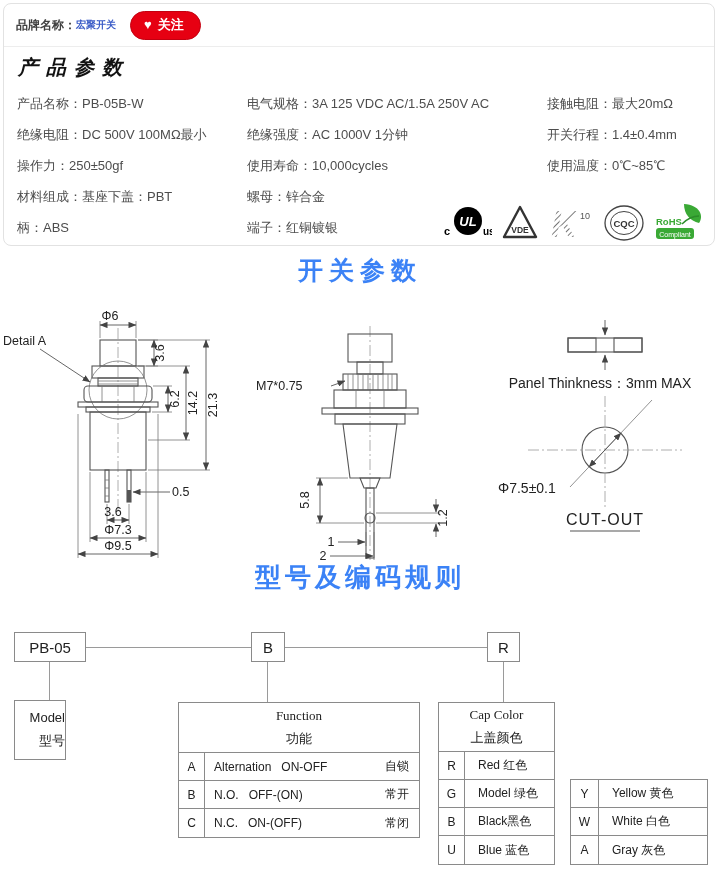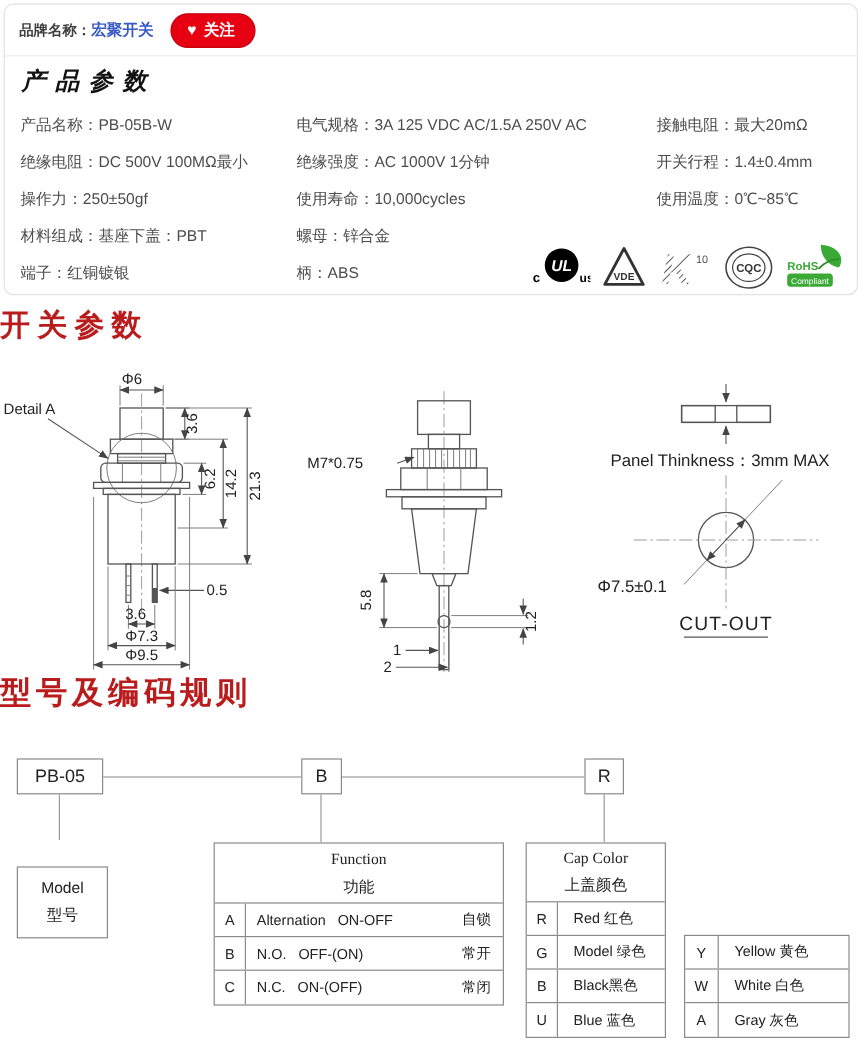--- a/index.html
+++ b/index.html
@@ -2,50 +2,50 @@
 <html><head>
 <meta charset="utf-8">
 <style>
   html,body{margin:0;padding:0;background:#fff;}
   body{width:720px;height:871px;position:relative;font-family:"Liberation Sans",sans-serif;overflow:hidden;}
 
   
   .topbox{position:absolute;left:3px;top:3px;width:712px;height:243px;border:1px solid #e2e2e2;border-radius:8px;background:#fff;box-sizing:border-box;}
   .brandbar{height:42px;display:flex;align-items:center;padding:0 12px;border-bottom:1px solid #ededed;}
   .brand-label{font-size:12px;color:#404040;font-weight:bold;}
-  .brand-link{font-size:13px;color:#3a5bc7;font-weight:bold;text-decoration:none;cursor:pointer;}
+  .brand-link{font-size:10px;color:#3a5bc7;font-weight:bold;text-decoration:none;cursor:pointer;}
   .followbtn{margin-left:14px;display:inline-flex;align-items:center;gap:6px;background:#e60012;border:1px solid #c30010;color:#fff;font-size:13px;font-weight:bold;border-radius:15px;padding:4px 16px 5px 13px;cursor:pointer;}
   .followbtn .heart{font-size:13px;line-height:1;}
 
   .pp-title{position:absolute;left:14px;top:50px;font-family:"DejaVu Serif",serif;font-style:italic;font-weight:bold;font-size:20px;letter-spacing:8px;color:#121212;}
   .specgrid{position:absolute;left:13px;top:84px;width:690px;display:grid;grid-template-columns:230px 300px 1fr;grid-auto-rows:31px;align-items:center;font-size:13px;color:#4d4d4d;}
   .speccell{white-space:nowrap;overflow:hidden;}
 
   .certs{position:absolute;right:8px;top:198px;display:flex;align-items:flex-end;gap:9px;}
   .certs svg{display:block;}
 
-  .sec-title{position:absolute;left:0;width:720px;text-align:left;font-weight:bold;color:#b91c1c;}
+  .sec-title{position:absolute;left:0;width:720px;text-align:center;font-weight:bold;color:#3b82f6;}
   #title1{top:254px;font-size:25px;letter-spacing:6px;}
   #title2{top:560px;font-size:26px;letter-spacing:4px;}
 
   #drawings{position:absolute;left:0;top:292px;}
   .ln{stroke:#555;fill:none;stroke-width:1.1;}
   .fillp{fill:#555;stroke:none;}
   .thin{stroke:#777;stroke-width:0.8;fill:none;}
   .cl{stroke:#999;stroke-width:0.8;fill:none;stroke-dasharray:11 3 2 3;}
   .dim{stroke:#555;stroke-width:0.9;fill:none;}
   text.d{font:12.5px "Liberation Sans",sans-serif;fill:#222;}
   text.dl{font:14px "Liberation Sans",sans-serif;fill:#222;}
 
   
   .coding{position:absolute;left:0;top:610px;width:720px;height:261px;}
   .cbox{position:absolute;border:1px solid #8a8a8a;background:#fff;display:flex;align-items:center;justify-content:center;font-size:15px;color:#222;box-sizing:border-box;}
   .hline{position:absolute;height:1px;background:#9a9a9a;}
   .vline{position:absolute;width:1px;background:#9a9a9a;}
-  .modelbox{position:absolute;left:14px;top:90px;width:76px;height:60px;border:1px solid #8a8a8a;box-sizing:border-box;display:flex;flex-direction:column;align-items:center;justify-content:center;gap:7px;font-size:13px;color:#222;margin-top:22px;}
+  .modelbox{position:absolute;left:14px;top:90px;width:52px;height:60px;border:1px solid #8a8a8a;box-sizing:border-box;display:flex;flex-direction:column;align-items:flex-end;justify-content:center;gap:7px;font-size:13px;color:#222;}
   .dtable{position:absolute;border:1px solid #8a8a8a;box-sizing:border-box;background:#fff;font-size:12px;color:#222;}
   .thead{display:flex;flex-direction:column;align-items:center;justify-content:center;gap:6px;border-bottom:1px solid #8a8a8a;box-sizing:border-box;font-size:13px;font-family:Liberation Serif, serif;}
   .trow{display:flex;align-items:center;height:28px;border-bottom:1px solid #8a8a8a;box-sizing:border-box;}
   .trow:last-child{border-bottom:none;}
   .tcode{width:26px;align-self:stretch;display:flex;align-items:center;justify-content:center;border-right:1px solid #8a8a8a;box-sizing:border-box;}
   .tdesc{padding-left:9px;white-space:pre;}
   .tzh{margin-left:auto;padding-right:10px;}
   .tlabel{padding-left:13px;white-space:pre;}
 </style>
 </head>
@@ -69,22 +69,22 @@
     <div class="speccell">接触电阻：最大20mΩ</div>
     <div class="speccell">绝缘电阻：DC 500V 100MΩ最小</div>
     <div class="speccell">绝缘强度：AC 1000V 1分钟</div>
     <div class="speccell">开关行程：1.4±0.4mm</div>
     <div class="speccell">操作力：250±50gf</div>
     <div class="speccell">使用寿命：10,000cycles</div>
     <div class="speccell">使用温度：0℃~85℃</div>
     <div class="speccell">材料组成：基座下盖：PBT</div>
     <div class="speccell">螺母：锌合金</div>
     <div class="speccell"></div>
+    <div class="speccell">柄：ABS</div>
     <div class="speccell">端子：红铜镀银</div>
-    <div class="speccell">柄：ABS</div>
     <div class="speccell"></div>
   </div>
 
   <div class="certs">
     <svg width="48" height="38" viewBox="0 0 48 38">
       <text x="0" y="31" font-size="11" font-weight="bold" fill="#000">c</text>
       <circle cx="24" cy="17" r="14" fill="#000"></circle>
       <text x="24" y="22" font-size="13" font-weight="bold" font-style="italic" fill="#fff" text-anchor="middle">UL</text>
       <text x="39" y="31" font-size="10" font-weight="bold" fill="#000">us</text>
     </svg>

